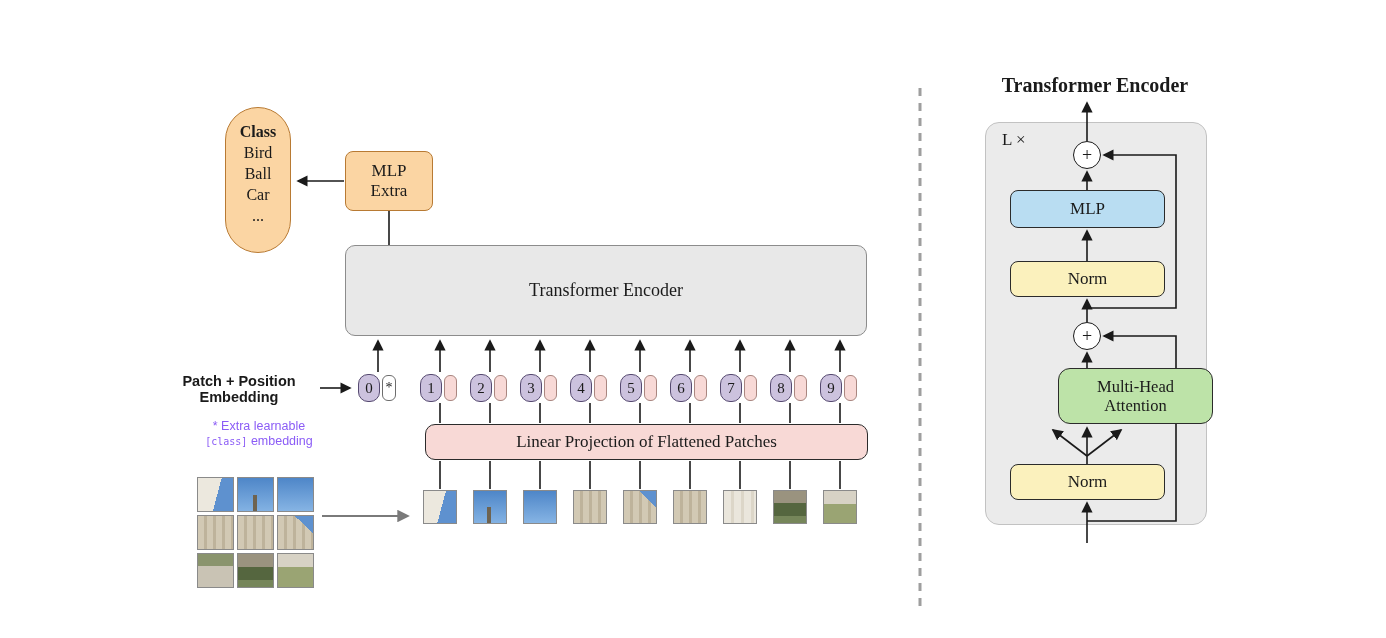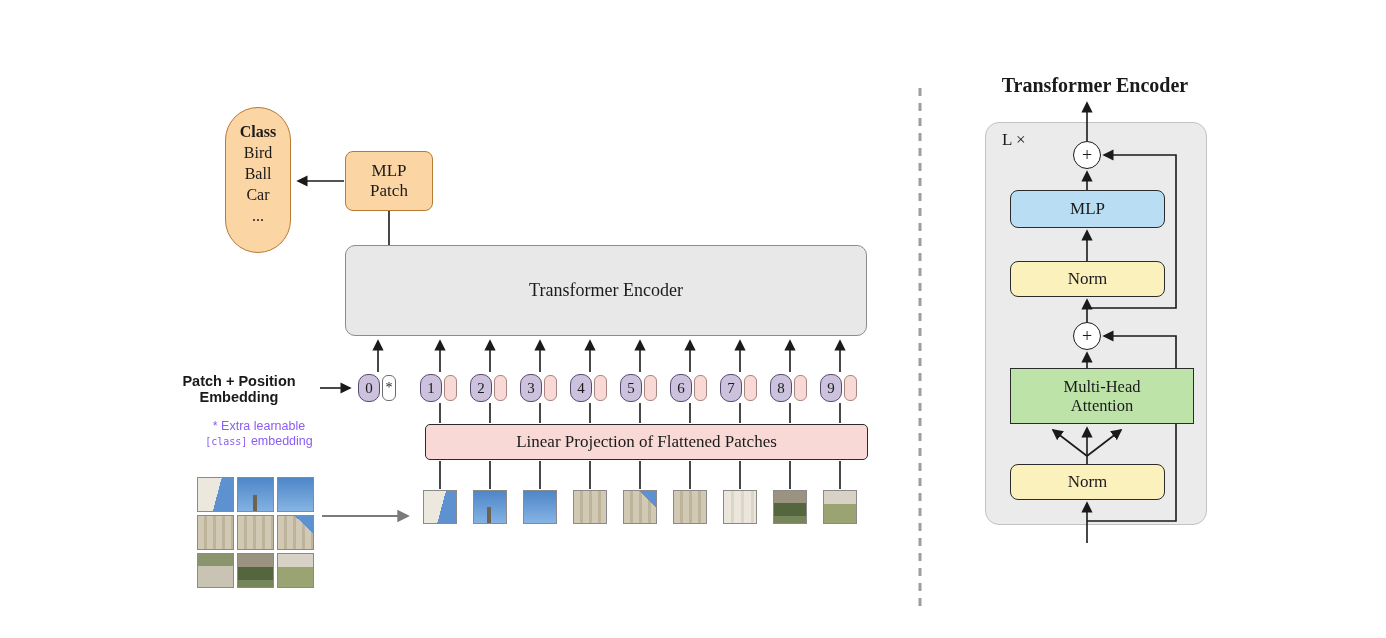--- a/index.html
+++ b/index.html
@@ -15,21 +15,21 @@
 
   
   .class-pill{left:225px;top:107px;width:66px;height:146px;border-radius:33px;
               background:#FBD5A3;border-color:#b87a33;justify-content:flex-start;
               padding-top:13px;font-size:16px;line-height:21px;text-align:right;}
   .class-pill .hd{font-weight:bold;}
   .mlp-head{left:345px;top:151px;width:88px;height:60px;border-radius:8px;
             background:#FBD5A3;border-color:#b87a33;font-size:17px;}
   .t-encoder{left:345px;top:245px;width:522px;height:91px;border-radius:10px;
              background:#E8E8E8;border-color:#8c8c8c;font-size:18px;}
-  .linear-proj{left:425px;top:424px;width:443px;height:36px;border-radius:5px;
+  .linear-proj{left:425px;top:424px;width:443px;height:36px;border-radius:10px;
                background:#F8D9D6;font-size:17px;}
   .pp-label{position:absolute;left:164px;top:373px;width:150px;text-align:center;z-index:3;
             font-family:"Liberation Sans",sans-serif;font-weight:bold;font-size:14.5px;line-height:16px;}
   .note{position:absolute;left:180px;top:419px;width:158px;text-align:center;z-index:3;
         font-family:"Liberation Sans",sans-serif;font-size:12.5px;line-height:15px;color:#8b5cf6;}
   .note .mono{font-family:"DejaVu Sans Mono",monospace;font-size:10px;}
 
   .token{position:absolute;top:374px;display:flex;align-items:center;gap:2px;z-index:3;}
   .tok-num{width:22px;height:28px;background:#CCC2DE;border:1.4px solid #564a70;border-radius:10px;
            display:flex;align-items:center;justify-content:center;font-size:15px;box-sizing:border-box;}
@@ -57,21 +57,21 @@
 
   
   .enc-container{left:985px;top:122px;width:222px;height:403px;border-radius:14px;
                  background:#EBEBEB;border:1px solid #c2c2c2;position:absolute;box-sizing:border-box;z-index:1;}
   .loop-label{position:absolute;left:1002px;top:130px;font-size:17px;z-index:3;}
   .plus{position:absolute;width:28px;height:28px;border-radius:50%;background:#ffffff;
         border:1.6px solid #1a1a1a;box-sizing:border-box;display:flex;align-items:center;
         justify-content:center;font-size:18px;z-index:3;}
   .mlp-box{left:1010px;top:190px;width:155px;height:38px;border-radius:8px;background:#B9DDF2;font-size:17px;}
   .norm-top{left:1010px;top:261px;width:155px;height:36px;border-radius:8px;background:#FBF1BD;font-size:17px;}
-  .mha-box{left:1010px;top:368px;width:184px;height:56px;border-radius:0;background:#BDE3A8;font-size:16.5px;}
+  .mha-box{left:1058px;top:368px;width:155px;height:56px;border-radius:12px;background:#BDE3A8;font-size:16.5px;}
   .norm-bottom{left:1010px;top:464px;width:155px;height:36px;border-radius:8px;background:#FBF1BD;font-size:17px;}
   .embedded{left:1010px;top:543px;width:155px;height:52px;border-radius:8px;background:#F8D9D6;font-size:16.5px;}
 </style>
 </head>
 <body>
 
 <div class="canvas">
 
   <svg class="layer-svg" width="1386" height="638" viewBox="0 0 1386 638">
     <defs>
@@ -140,21 +140,21 @@
   <div class="box class-pill">
     <span class="hd">Class</span>
     <span>Bird</span>
     <span>Ball</span>
     <span>Car</span>
     <span>...</span>
   </div>
 
   <div class="box mlp-head">
     <span>MLP</span>
-    <span>Patch</span>
+    <span>Extra</span>
   </div>
 
   <div class="box t-encoder">
     <span>Transformer Encoder</span>
   </div>
 
   <div class="pp-label">
     <div>Patch + Position</div>
     <div>Embedding</div>
   </div>

